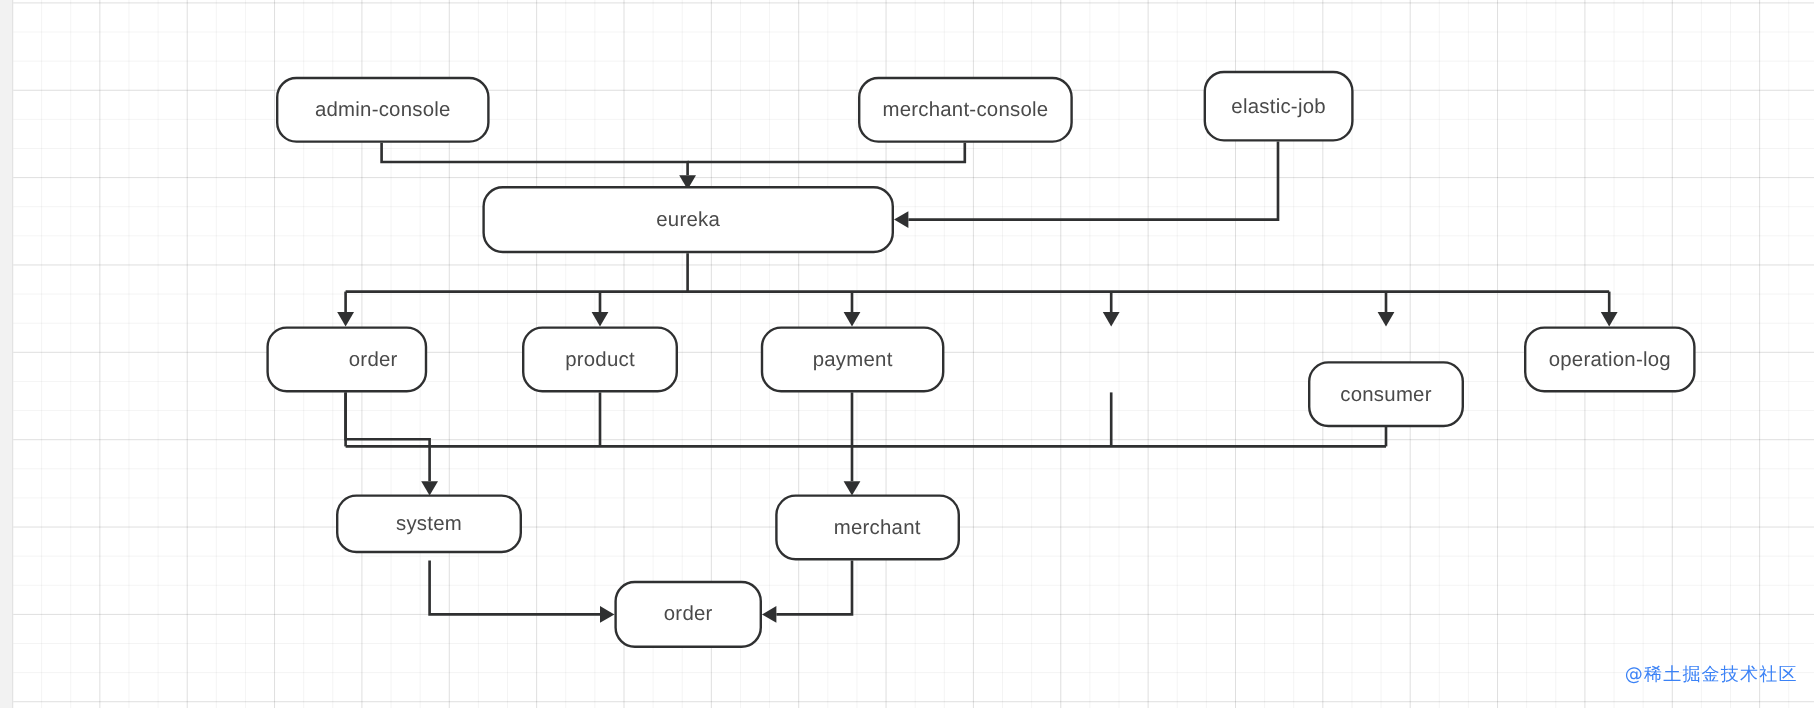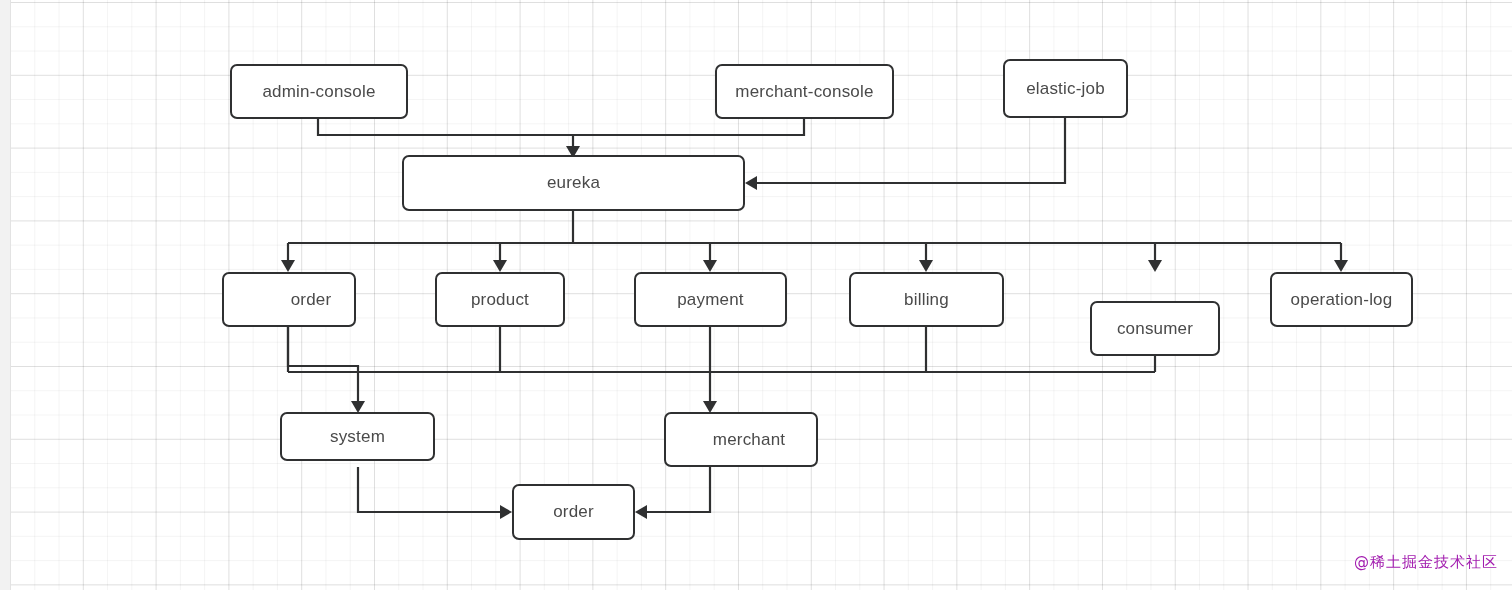--- a/index.html
+++ b/index.html
@@ -43,37 +43,37 @@
   #edges {
     position: absolute;
     left: 0; top: 0;
     width: 1512px; height: 590px;
   }
   .node {
     position: absolute;
     box-sizing: border-box;
     background: #ffffff;
     border: 2.2px solid #2f3031;
-    border-radius: 7px;
+    border-radius: 17px;
     display: flex;
     align-items: center;
     justify-content: center;
     color: #4a4a4a;
     font-size: 17px;
     letter-spacing: 0.2px;
     white-space: nowrap;
   }
   .node-label {
     pointer-events: none;
   }
   #watermark {
     position: absolute;
     right: 14px;
     bottom: 18px;
-    color: #a21caf;
+    color: #3b82f6;
     font-size: 15px;
     letter-spacing: 1px;
     font-family: "DejaVu Sans", sans-serif;
     text-align: center;
   }
 </style>
 </head>
 <body>
 
 <div id="canvas">
@@ -173,37 +173,34 @@
   </div>
 
   <div class="node" style="left:435px; top:272px; width:130px; height:55px;">
     <span class="node-label">product</span>
   </div>
 
   <div class="node" style="left:634px; top:272px; width:153px; height:55px;">
     <span class="node-label">payment</span>
   </div>
 
-  <div class="node" style="left:849px; top:272px; width:155px; height:55px;">
-    <span class="node-label">billing</span>
-  </div>
 
   <div class="node" style="left:1090px; top:272px; width:130px; height:55px;margin-top:29px;">
     <span class="node-label">consumer</span>
   </div>
 
   <div class="node" style="left:1270px; top:272px; width:143px; height:55px;">
     <span class="node-label">operation-log</span>
   </div>
 
   <div class="node" style="left:280px; top:412px; width:155px; height:49px;">
     <span class="node-label">system</span>
   </div>
 
-  <div class="node" style="left:664px; top:412px; width:154px; height:55px;padding-left:16px;">
+  <div class="node" style="left:646px; top:412px; width:154px; height:55px;padding-left:16px;">
     <span class="node-label">merchant</span>
   </div>
 
   <div class="node" style="left:512px; top:484px; width:123px; height:56px;">
     <span class="node-label">order</span>
   </div>
 
   <div id="watermark">@稀土掘金技术社区</div>
 
 </div>

